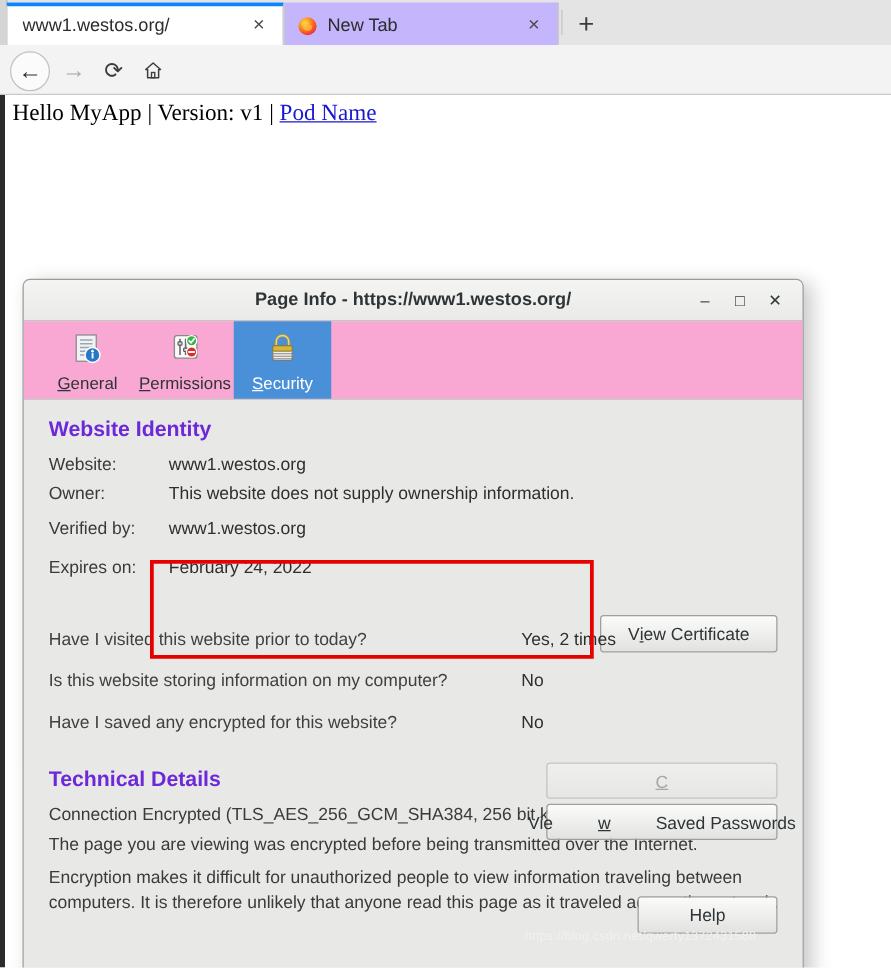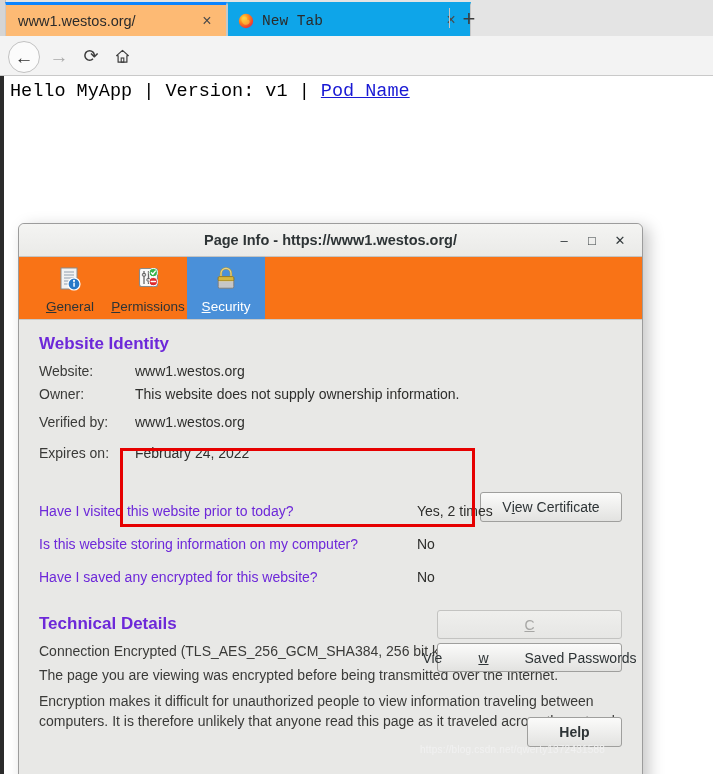--- a/index.html
+++ b/index.html
@@ -29,28 +29,27 @@
   .tab {
     position: absolute; top: 2px; height: 34px;
     background: #f6f6f6;
     border-left: 1px solid #c8c8c8;
     border-right: 1px solid #c8c8c8;
     box-sizing: border-box;
     display: flex; align-items: center;
   }
   .tab.active {
     left: 5px; width: 222px;
-    background: #fdba74;
+    background: #ffffff;
     border-top: 3px solid #0a84ff;
   }
   .tab.inactive {
-    left: 227px; width: 244px;
-    background: #0ea5e9;
+    left: 227px; width: 220px;
+    background: #c4b5fd;
     border-top: 3px solid transparent;
-    font-family: Liberation Mono, monospace;
   }
   .tab-favicon {
     width: 16px; height: 16px; margin-left: 10px; flex: 0 0 auto;
     display: flex; align-items:center; justify-content:center;
   }
   .tab-title {
     flex: 1 1 auto; margin-left: 8px;
     font-size: 14.5px; color: #2b2b2b;
     white-space: nowrap; overflow: hidden; text-overflow: ellipsis;
   }
@@ -108,21 +107,21 @@
   .pagearea {
     position: absolute; left: 0; top: 76px; width: 713px; height: 698px;
     background: #ffffff;
   }
   .page-leftedge {
     position:absolute; left:0; top:0; width:4px; height: 698px;
     background:#2b2b2b;
   }
   .page-text {
     position: absolute; left: 10px; top: 5px;
-    font-family: Liberation Mono, monospace;
+    font-family: Liberation Serif, serif;
     font-size: 18.5px; color: #000000; white-space: nowrap;
   }
   .page-text a { color: #1919d4; text-decoration: underline; }
 
   
   .dialog {
     position: absolute; left: 18px; top: 184px; width: 625px; height: 578px;
     background: #e8e8e6;
     border: 1px solid #9c9c9c;
     border-top-left-radius: 6px; border-top-right-radius: 6px;
@@ -145,21 +144,21 @@
     position: absolute; right: 8px; top: 0; height: 32px;
     display: flex; align-items: center;
   }
   .dlg-winbtn {
     width: 28px; height: 28px; display:flex; align-items:center; justify-content:center;
     color: #333a3c; font-size: 13px; line-height: 1;
   }
 
   .dlg-toolbar {
     position: relative; height: 62px;
-    background: #f97316;
+    background: #f9a8d4;
     border-bottom: 1px solid #c9c9c7;
     display: flex; align-items: stretch; padding-left: 12px;
   }
   .tool-tab {
     width: 78px;
     display:flex; flex-direction: column; align-items:center; justify-content:center;
     padding-top: 3px;
     box-sizing: border-box;
   }
   .tool-tab.selected { background: #4a90d9; }
@@ -214,26 +213,26 @@
   .btn-clearcookies {
     position: absolute; right: 20px; top: 290px;
     width: 185px; height: 29px;
   }
   .btn-viewpw {
     position: absolute; right: 20px; top: 323px;
     width: 185px; height: 29px; gap: 36px;
   }
   .btn-help {
     position: absolute; right: 20px; bottom: 55px;
-    width: 95px; height: 30px; font-weight: bold;
+    width: 112px; height: 30px;
   }
 
   .privacy-block { margin-top: 30px; }
   .prow { position: relative; height: 33px; }
-  .pq { position: absolute; left: 0; top: 4px; font-size: 14px; color: #6d28d9; text-align: right; }
+  .pq { position: absolute; left: 0; top: 4px; font-size: 14px; color: #404040; text-align: right; }
   .pa { position: absolute; left: 378px; top: 4px; font-size: 14px; color: #2e2e2c; }
 
   .tech-block { margin-top: 16px; }
   .tline { font-size: 14px; color: #3a3a38; margin-bottom: 8px; }
   .tpara { font-size: 14px; color: #3a3a38; line-height: 20px; width: 590px; }
 
   .redbox {
     position: absolute;
     left: 101px; top: 128px; width: 355px; height: 79px;
     border: 3px solid #e60000;

